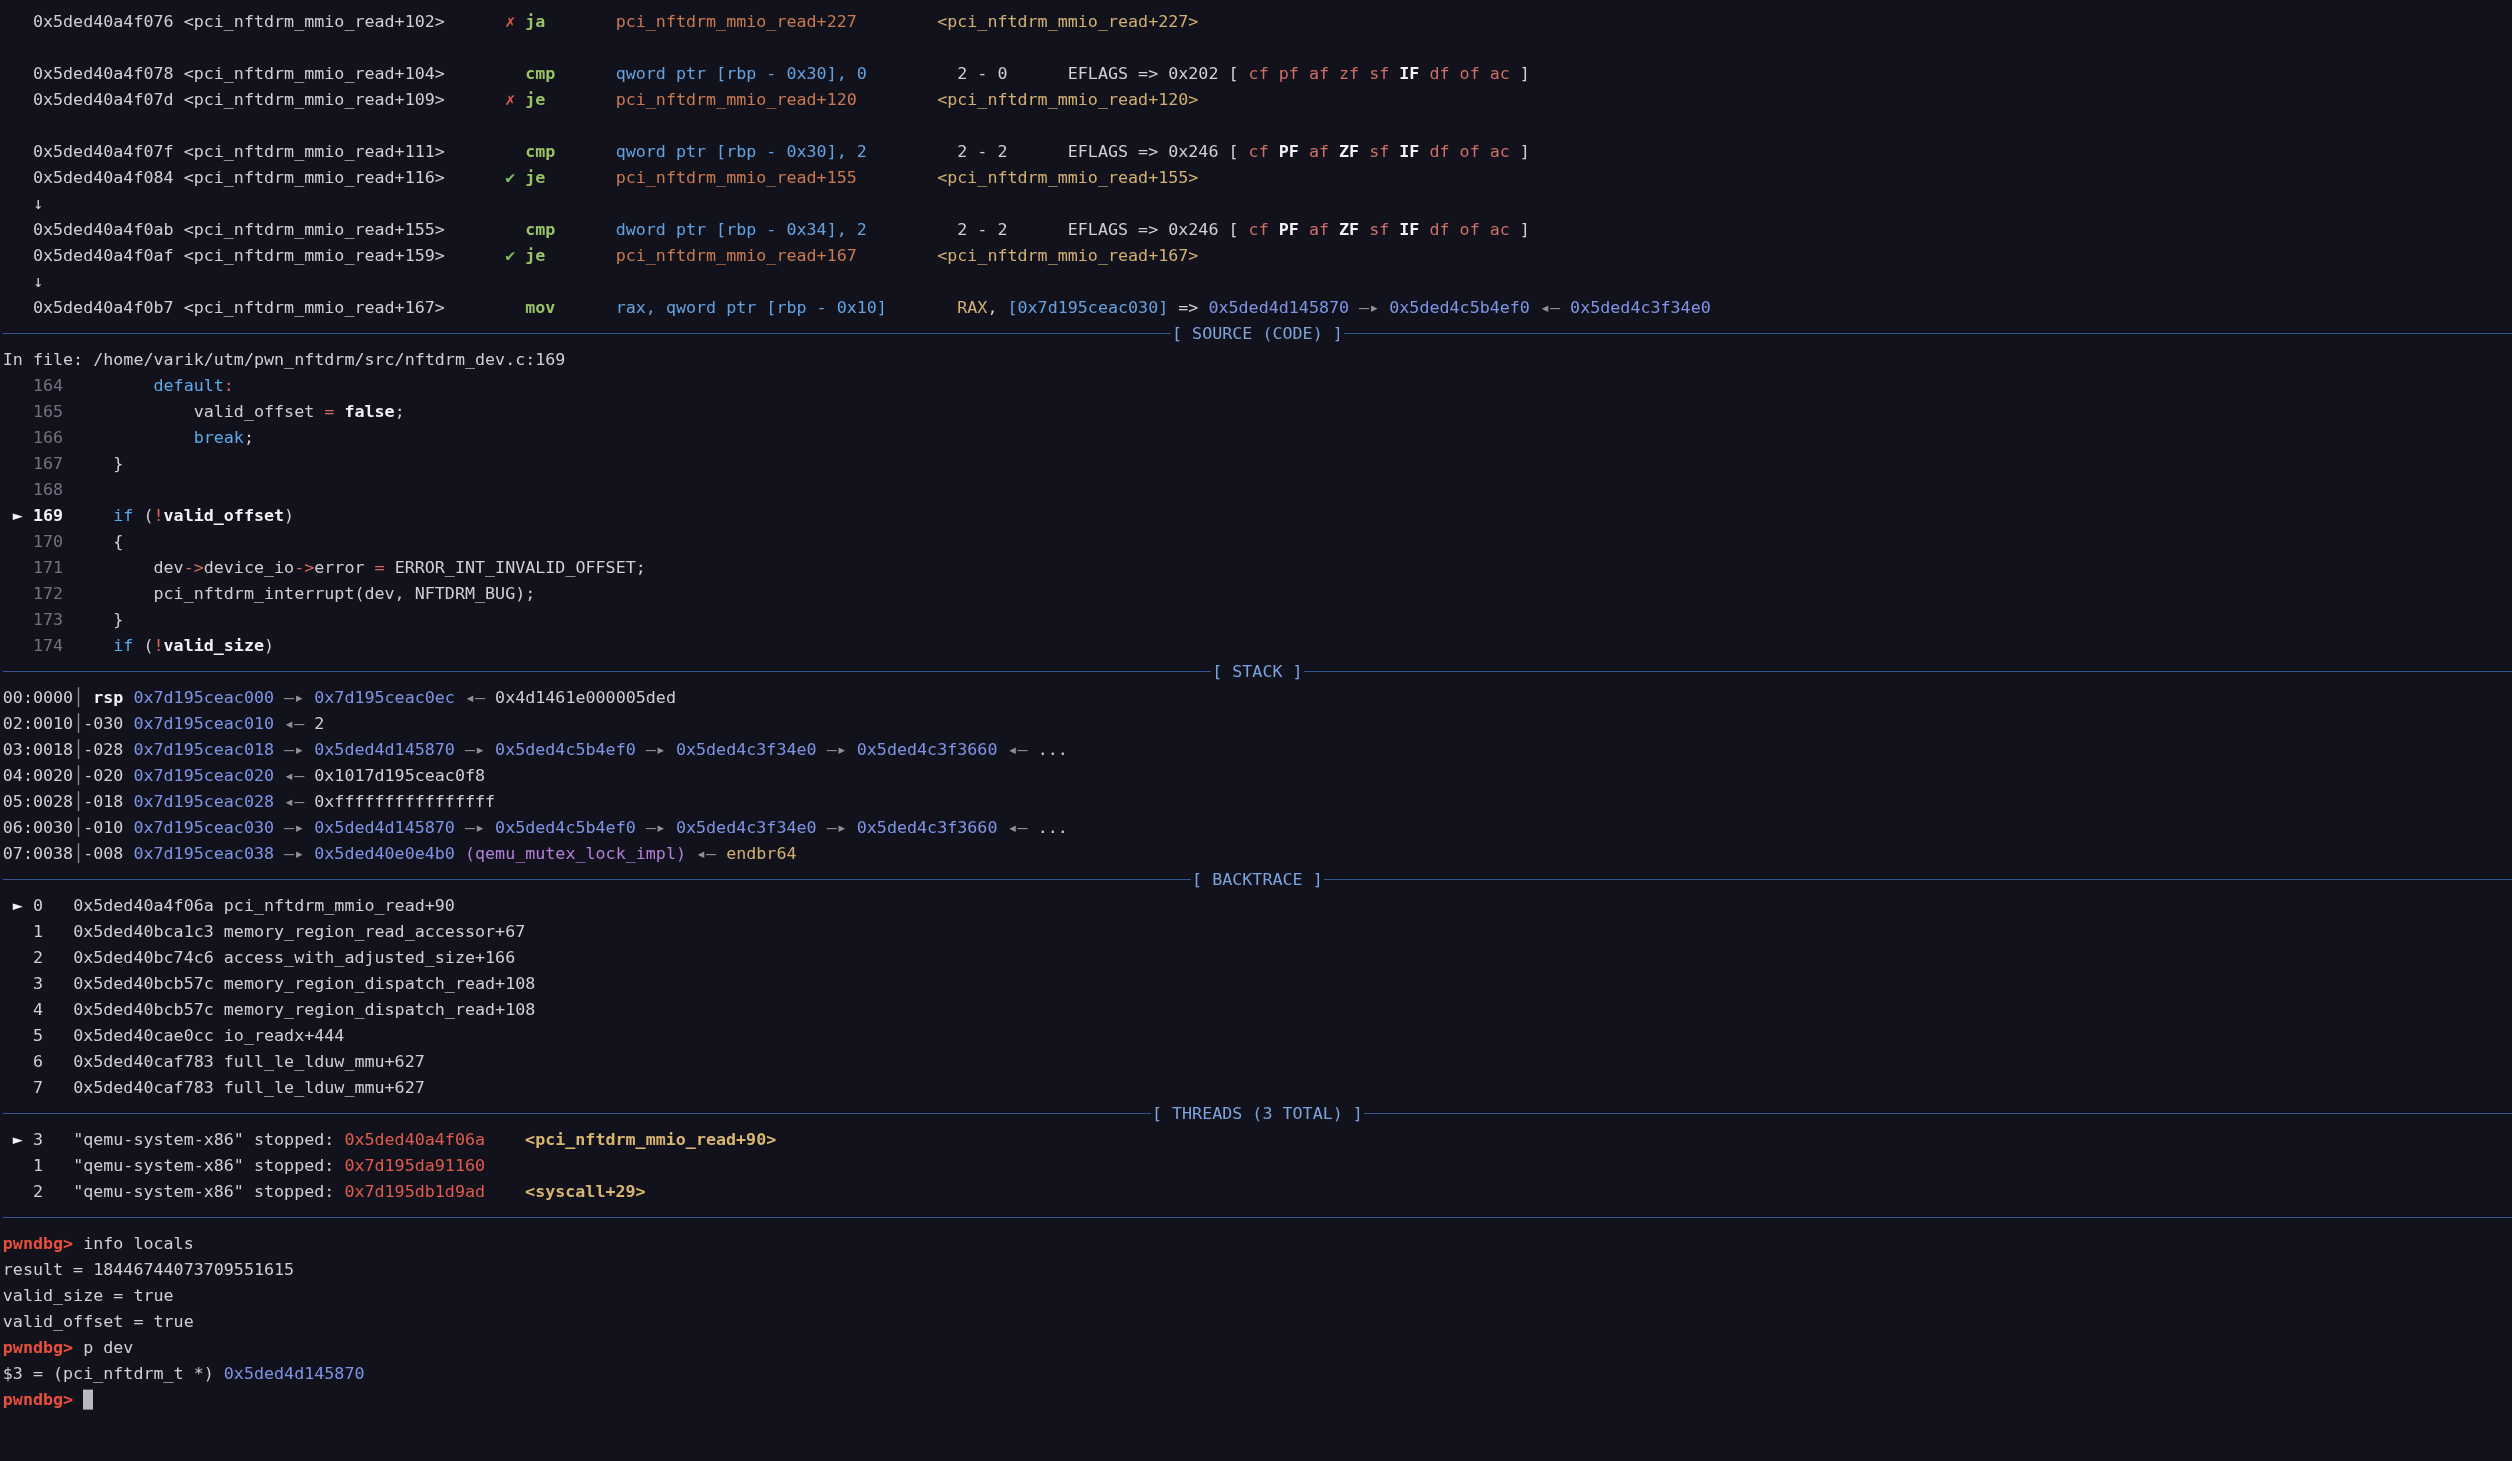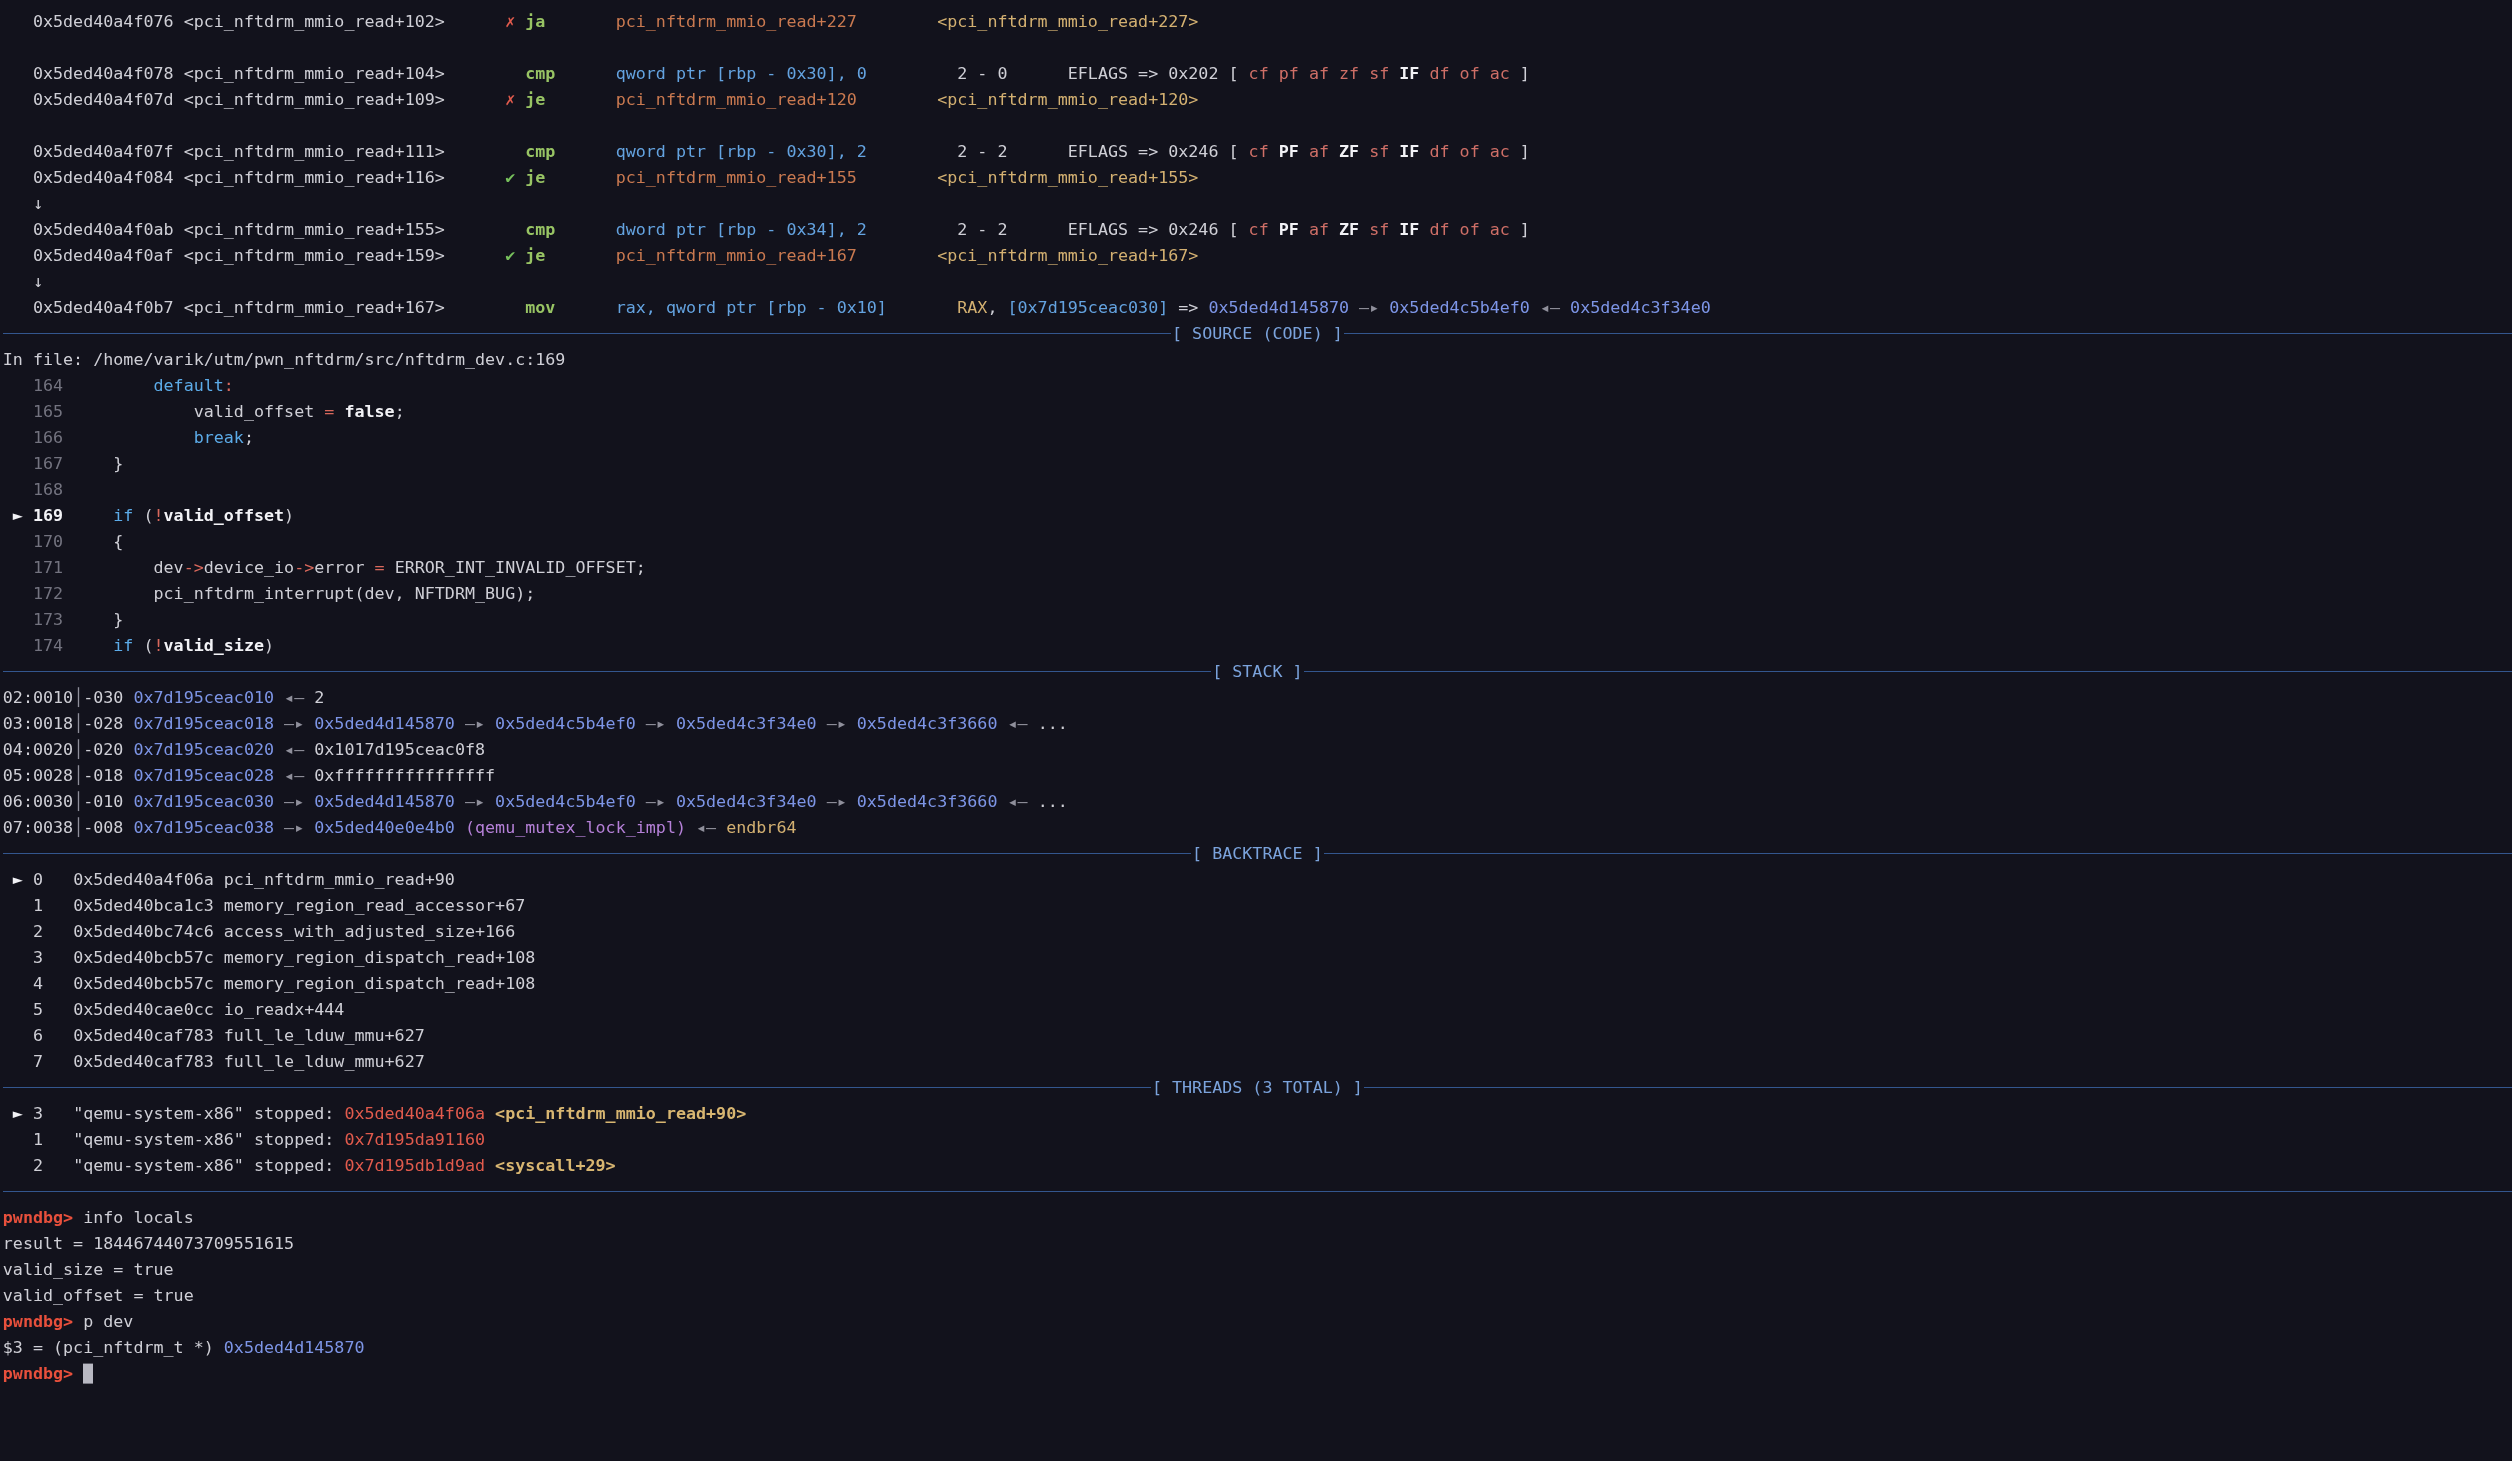--- a/index.html
+++ b/index.html
@@ -21,21 +21,21 @@
 
   .s-t  { color:var(--t,#cfcfd6); }
   .s-g  { color:var(--g,#8f8f9b); }
   .s-w  { color:var(--w,#f2f2f6); font-weight:bold; }
   .s-r  { color:var(--r,#e25b4d); }
   .s-f  { color:var(--f,#cf6f67); }
   .s-G  { color:var(--G,#98c464); font-weight:bold; }
   .s-gn { color:var(--gn,#77c05c); }
   .s-o  { color:var(--o,#c97950); }
   .s-y  { color:var(--y,#d3b071); }
-  .s-Y  { color:var(--Y,#d8b671); font-weight:bold; }
+  .s-Y  { color:var(--Y,#d8b671); font-weight:bold;margin-left:30px; }
   .s-b  { color:var(--b,#7d95e6); }
   .s-c  { color:var(--c,#64a3e0); }
   .s-p  { color:var(--p,#b580d8); }
   .s-k  { color:var(--k,#5cabe8); }
   .s-x  { color:var(--x,#d9685c); }
   .s-n  { color:var(--n,#73737f); }
   .s-P  { color:var(--P,#e8503c); font-weight:bold; }
 
   .cursor {
     display:inline-block;
@@ -76,20 +76,21 @@
     <div class="line"><span class="s-n">   170 </span><span class="s-t">    </span><span class="s-t">{</span></div>
     <div class="line"><span class="s-n">   171 </span><span class="s-t">        </span><span class="s-t">dev</span><span class="s-x">-&gt;</span><span class="s-t">device_io</span><span class="s-x">-&gt;</span><span class="s-t">error</span><span class="s-t"> </span><span class="s-x">=</span><span class="s-t"> </span><span class="s-t">ERROR_INT_INVALID_OFFSET</span><span class="s-t">;</span></div>
     <div class="line"><span class="s-n">   172 </span><span class="s-t">        </span><span class="s-t">pci_nftdrm_interrupt(dev, NFTDRM_BUG);</span></div>
     <div class="line"><span class="s-n">   173 </span><span class="s-t">    </span><span class="s-t">}</span></div>
     <div class="line"><span class="s-n">   174 </span><span class="s-t">    </span><span class="s-k">if</span><span class="s-t"> (</span><span class="s-x">!</span><span class="s-w">valid_size</span><span class="s-t">)</span></div>
     <div class="sep">
       <span class="sep-line"></span>
       <span class="sep-label">[ STACK ]</span>
       <span class="sep-line"></span>
     </div>
+    <div class="line"><span class="s-t">00:0000</span><span class="s-g">│</span><span class="s-w"> rsp </span><span class="s-b">0x7d195ceac000</span><span class="s-g"> —▸ </span><span class="s-b">0x7d195ceac0ec</span><span class="s-g"> ◂— </span><span class="s-t">0x4d1461e000005ded</span></div>
     <div class="line"><span class="s-t">02:0010</span><span class="s-g">│</span><span class="s-t">-030 </span><span class="s-b">0x7d195ceac010</span><span class="s-g"> ◂— </span><span class="s-t">2</span></div>
     <div class="line"><span class="s-t">03:0018</span><span class="s-g">│</span><span class="s-t">-028 </span><span class="s-b">0x7d195ceac018</span><span class="s-g"> —▸ </span><span class="s-b">0x5ded4d145870</span><span class="s-g"> —▸ </span><span class="s-b">0x5ded4c5b4ef0</span><span class="s-g"> —▸ </span><span class="s-b">0x5ded4c3f34e0</span><span class="s-g"> —▸ </span><span class="s-b">0x5ded4c3f3660</span><span class="s-g"> ◂— </span><span class="s-t">...</span></div>
     <div class="line"><span class="s-t">04:0020</span><span class="s-g">│</span><span class="s-t">-020 </span><span class="s-b">0x7d195ceac020</span><span class="s-g"> ◂— </span><span class="s-t">0x1017d195ceac0f8</span></div>
     <div class="line"><span class="s-t">05:0028</span><span class="s-g">│</span><span class="s-t">-018 </span><span class="s-b">0x7d195ceac028</span><span class="s-g"> ◂— </span><span class="s-t">0xffffffffffffffff</span></div>
     <div class="line"><span class="s-t">06:0030</span><span class="s-g">│</span><span class="s-t">-010 </span><span class="s-b">0x7d195ceac030</span><span class="s-g"> —▸ </span><span class="s-b">0x5ded4d145870</span><span class="s-g"> —▸ </span><span class="s-b">0x5ded4c5b4ef0</span><span class="s-g"> —▸ </span><span class="s-b">0x5ded4c3f34e0</span><span class="s-g"> —▸ </span><span class="s-b">0x5ded4c3f3660</span><span class="s-g"> ◂— </span><span class="s-t">...</span></div>
     <div class="line"><span class="s-t">07:0038</span><span class="s-g">│</span><span class="s-t">-008 </span><span class="s-b">0x7d195ceac038</span><span class="s-g"> —▸ </span><span class="s-b">0x5ded40e0e4b0</span><span class="s-t"> </span><span class="s-p">(qemu_mutex_lock_impl)</span><span class="s-g"> ◂— </span><span class="s-y">endbr64</span></div>
     <div class="sep">
       <span class="sep-line"></span>
       <span class="sep-label">[ BACKTRACE ]</span>
       <span class="sep-line"></span>

